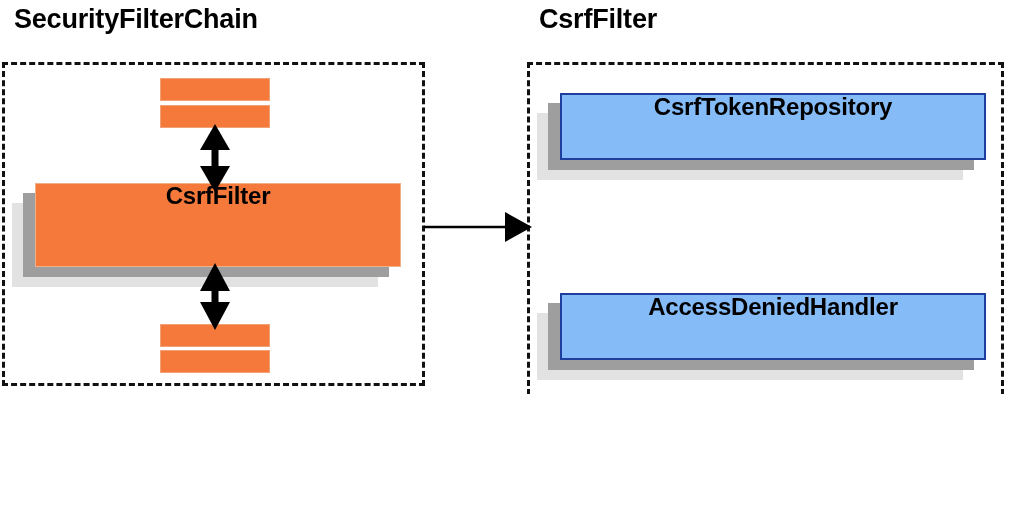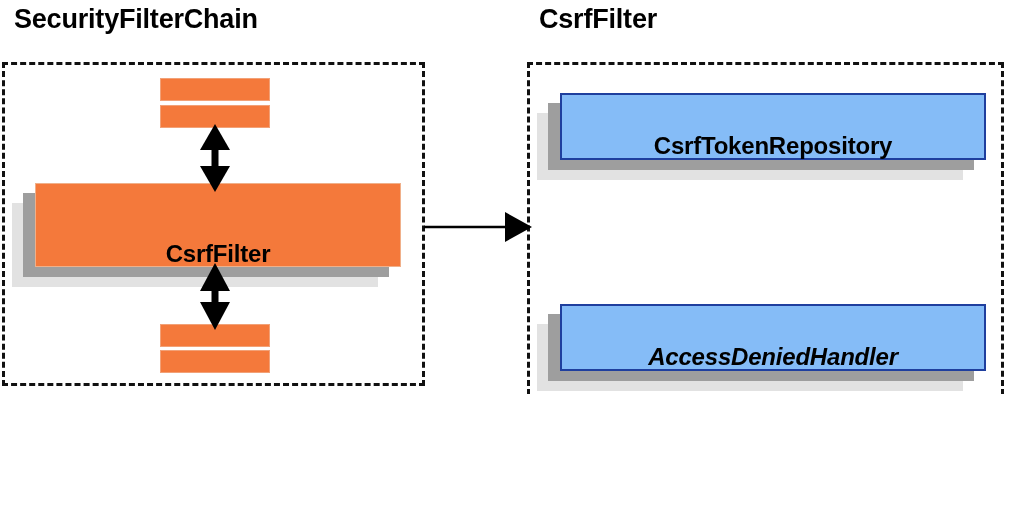--- a/index.html
+++ b/index.html
@@ -60,21 +60,21 @@
   .shadow-wrap .sh-dark {
     background: #9e9e9e;
     transform: translate(-12px, 10px);
   }
   .shadow-wrap .face {
     position: absolute;
     left: 0; top: 0;
     width: 100%; height: 100%;
     box-sizing: border-box;
     display: flex;
-    align-items: flex-end;
+    align-items: flex-start;
     justify-content: center;
   }
 
   
   .blue-box .face {
     background: #85bcf7;
     border: 2px solid #1f3f9e;
   }
   .blue-box .label {
     font-size: 24px;
@@ -145,21 +145,21 @@
 
   <div class="shadow-wrap blue-box" style="left:560px; top:93px; width:426px; height:67px;">
     <div class="sh-light"></div>
     <div class="sh-dark"></div>
     <div class="face">
       <span class="label">CsrfTokenRepository</span>
     </div>
   </div>
 
 
-  <div class="shadow-wrap blue-box" style="left:560px; top:304px; width:426px; height:67px;font-style:italic;">
+  <div class="shadow-wrap blue-box" style="left:560px; top:293px; width:426px; height:67px;">
     <div class="sh-light"></div>
     <div class="sh-dark"></div>
     <div class="face">
       <span class="label">AccessDeniedHandler</span>
     </div>
   </div>
 
 
   <svg id="arrow-layer" viewBox="0 0 1010 505">
 

